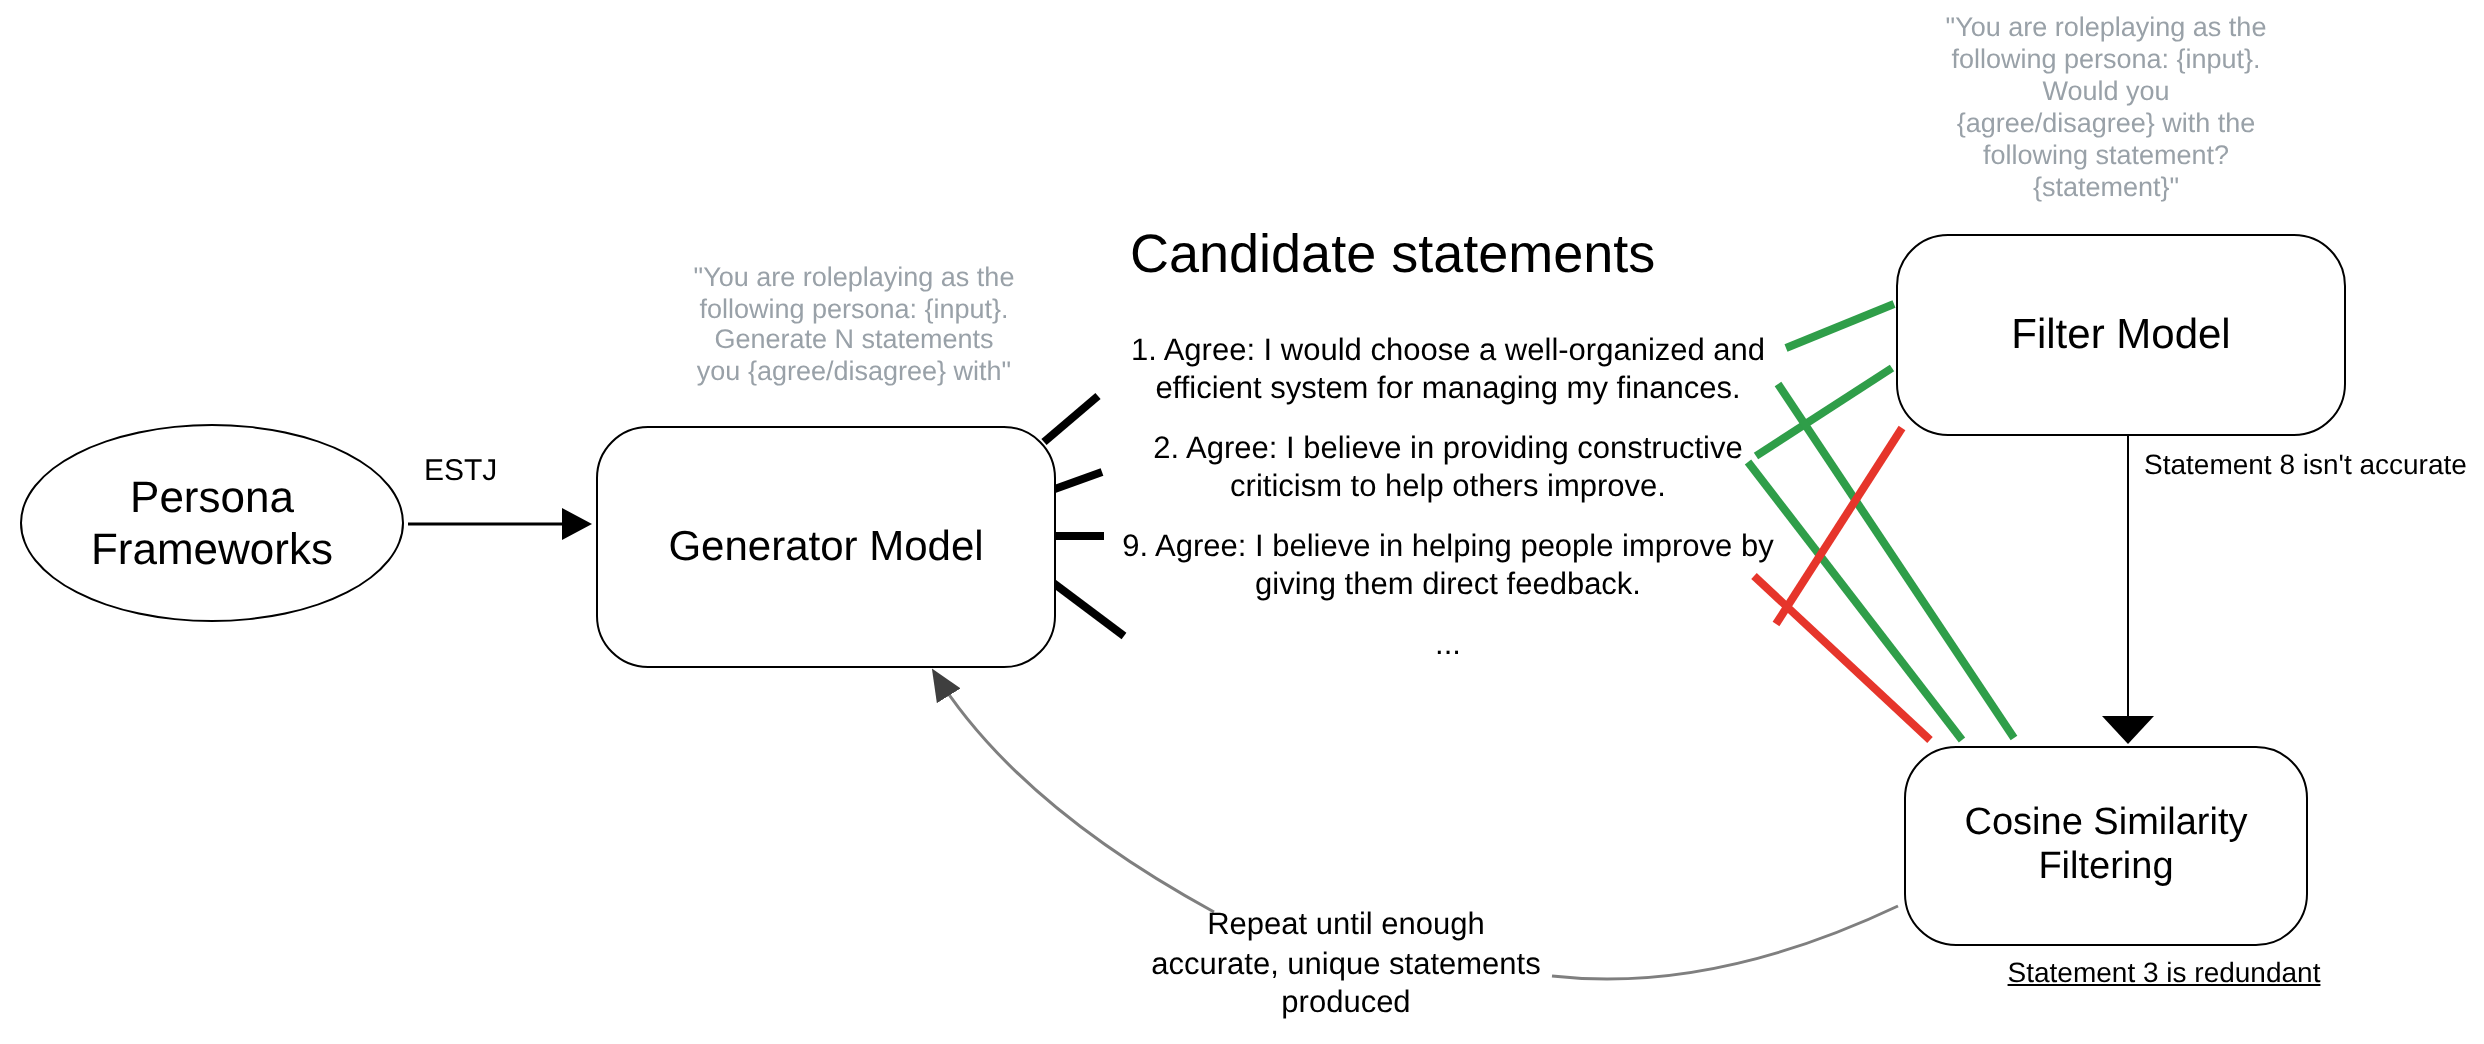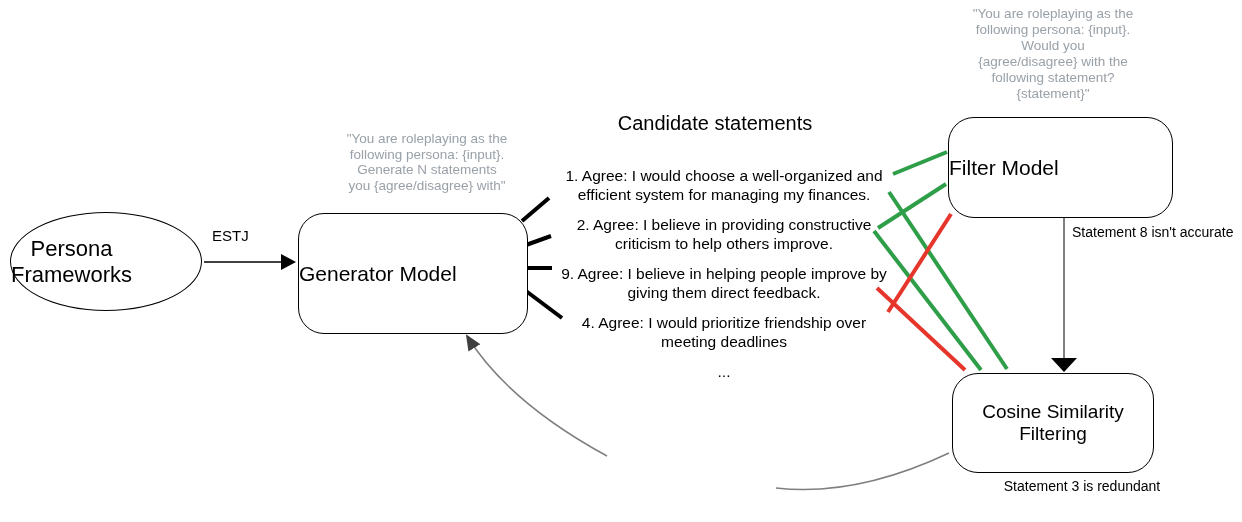--- a/index.html
+++ b/index.html
@@ -2,42 +2,42 @@
 <html><head>
 <meta charset="utf-8">
 <style>
   html,body{margin:0;padding:0;background:#ffffff;}
   #canvas{
     position:relative;width:1242px;height:522px;background:#ffffff;overflow:hidden;
     font-family:"Liberation Sans",sans-serif;color:#000;
   }
   .abs{position:absolute;}
   .node{
-    display:flex;align-items:center;justify-content:flex-start;text-align:center;
+    display:flex;align-items:center;justify-content:center;text-align:center;
     background:#fff;border:1px solid #000;box-sizing:border-box;
   }
   .node.rounded{border-radius:26px;}
   .node-label{white-space:pre-line;}
   #persona-node{left:10px;top:212px;width:192px;height:99px;border-radius:50%;border-width:1.5px;font-size:22px;line-height:1.15;}
   #generator-node{left:298px;top:213px;width:230px;height:121px;font-size:21px;}
   #filter-node{left:948px;top:117px;width:225px;height:101px;font-size:21px;}
   #cosine-node{left:952px;top:373px;width:202px;height:100px;font-size:19px;}
   .prompt{
     color:#99a1a8;text-align:center;white-space:pre-line;font-size:13.5px;line-height:15.5px;
   }
   #generator-prompt{left:317px;top:131px;width:220px;}
   #filter-prompt{left:942px;top:6px;width:222px;line-height:16px;}
   #estj-label{left:212px;top:227px;width:56px;font-size:15px;}
-  #candidate-title{left:565px;top:112px;width:300px;text-align:center;font-size:20px;}
+  #candidate-title{left:565px;top:112px;width:300px;text-align:left;font-size:27px;}
   #statements{left:551px;top:166px;width:346px;text-align:center;font-size:15.5px;line-height:19px;}
   .statement{white-space:pre-line;margin:0 0 11px 0;}
   #statements-ellipsis{margin-top:2px;}
   .note{font-size:14px;}
   #filter-note{left:1072px;top:224px;}
-  #cosine-note{left:967px;top:478px;width:230px;text-align:center;}
+  #cosine-note{left:967px;top:478px;width:230px;text-align:center;text-decoration:underline;}
   #repeat-note{left:553px;top:453px;width:240px;text-align:center;font-size:15.5px;line-height:19.5px;white-space:pre-line;}
   #edge-layer{position:absolute;left:0;top:0;width:1242px;height:522px;pointer-events:none;}
 </style>
 </head>
 <body>
 
 <div id="canvas">
 
   <svg id="edge-layer" viewBox="0 0 1242 522" xmlns="http://www.w3.org/2000/svg">
     <defs>
@@ -81,22 +81,20 @@
 
   <div id="candidate-title" class="abs">Candidate statements</div>
 
   <div id="statements" class="abs">
     <div class="statement">1. Agree: I would choose a well-organized and
 efficient system for managing my finances.</div>
     <div class="statement">2. Agree: I believe in providing constructive
 criticism to help others improve.</div>
     <div class="statement">9. Agree: I believe in helping people improve by
 giving them direct feedback.</div>
-    <div class="statement">4. Agree: I would prioritize friendship over
-meeting deadlines</div>
     <div class="statement" id="statements-ellipsis">...</div>
   </div>
 
   <div id="filter-prompt" class="abs prompt">"You are roleplaying as the
 following persona: {input}.
 Would you
 {agree/disagree} with the
 following statement?
 {statement}"</div>
 
@@ -105,14 +103,17 @@
   </div>
 
   <div id="filter-note" class="abs note">Statement 8 isn't accurate</div>
 
   <div id="cosine-node" class="abs node rounded">
     <span class="node-label">Cosine Similarity Filtering</span>
   </div>
 
   <div id="cosine-note" class="abs note">Statement 3 is redundant</div>
 
+  <div id="repeat-note" class="abs">Repeat until enough
+accurate, unique statements
+produced</div>
 
 </div>
 
 </body></html>

